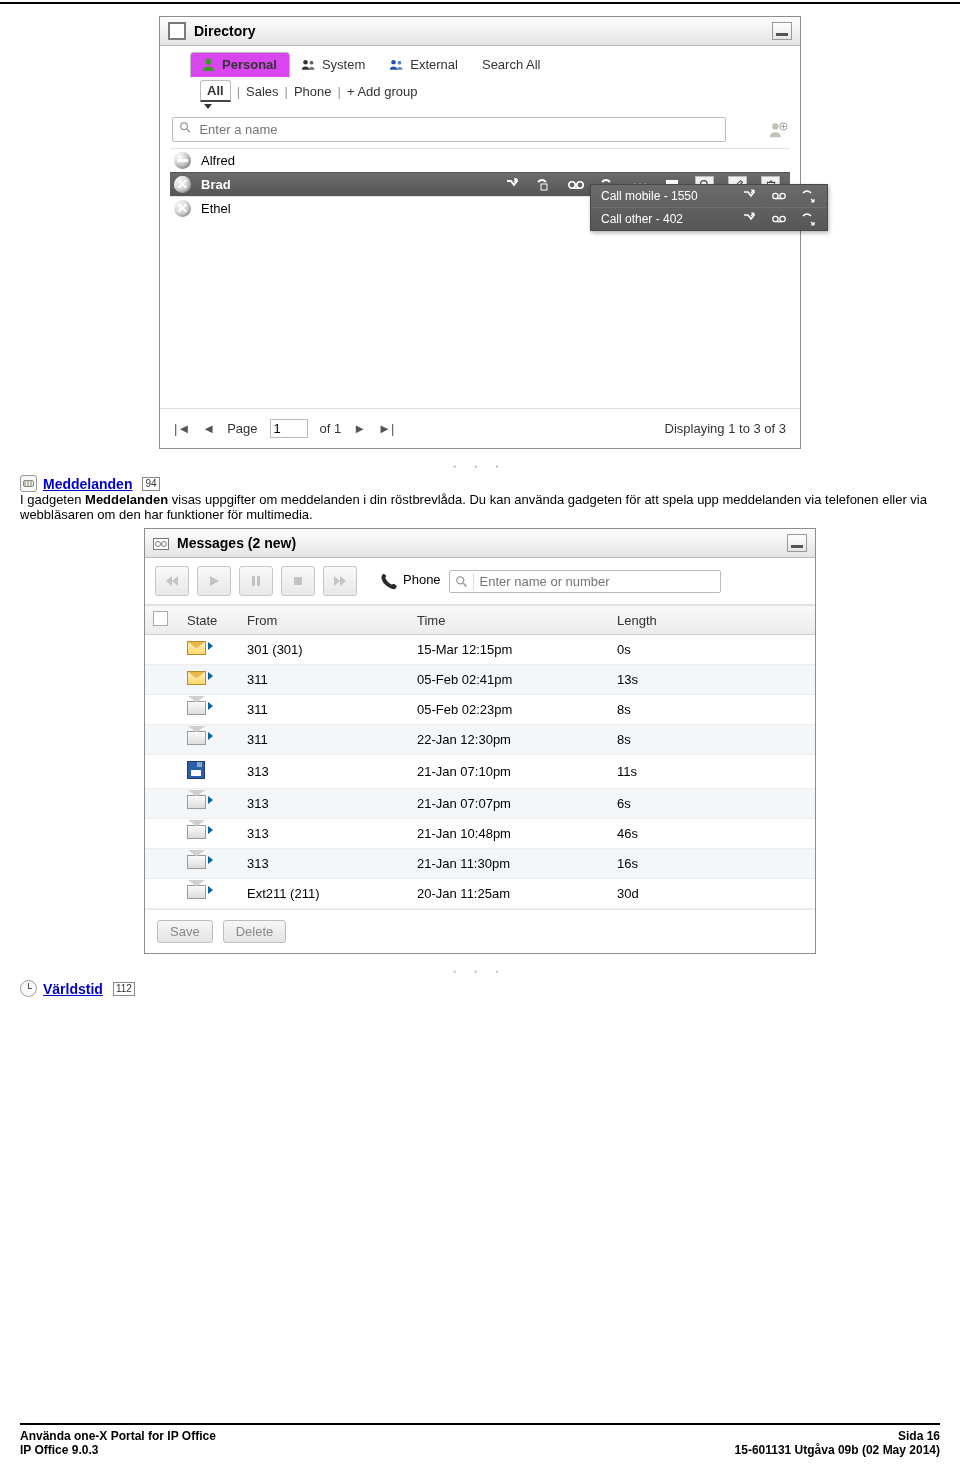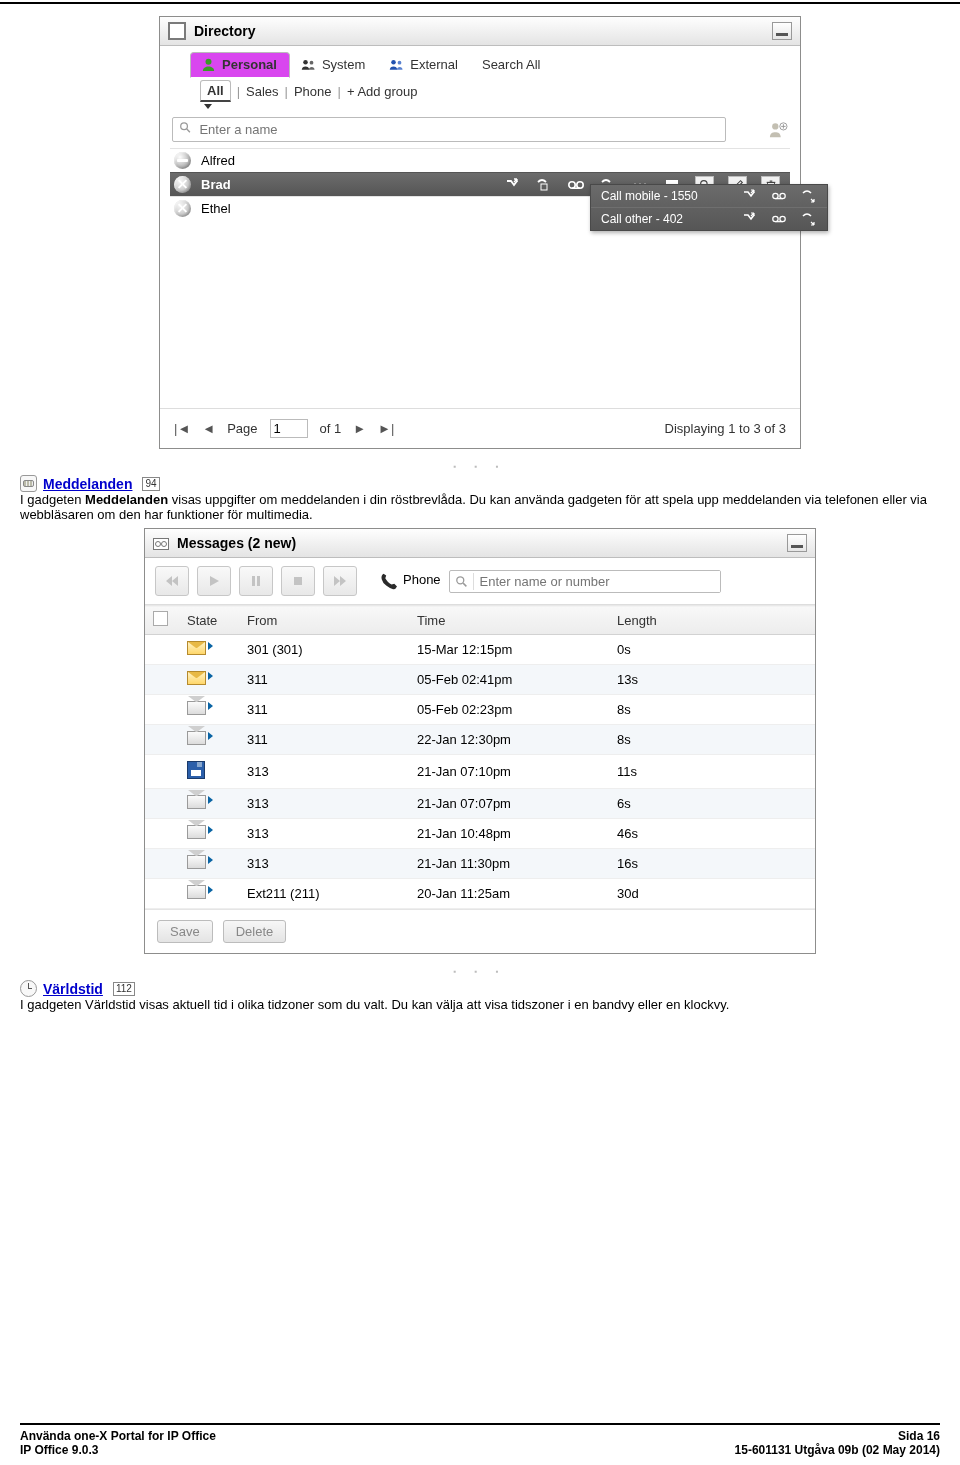--- a/index.html
+++ b/index.html
@@ -443,21 +443,20 @@
     <span class="fbtn">Delete</span>
   </div>
 </div>
 <div class="drag-handle">▪ ▪ ▪</div>
 
 <div class="link-row">
   <span class="tiny-ico clock"></span>
   <a class="link" href="#">Världstid</a>
   <span class="badge-sup">112</span>
 </div>
-<p class="para">I gadgeten Världstid visas aktuell tid i olika tidzoner som du valt. Du kan välja att visa tidszoner i en bandvy eller en klockvy.</p>
 
 <div class="page-footer">
   <div class="l">
     <div>Använda one-X Portal for IP Office</div>
     <div style="font-weight:bold">IP Office 9.0.3</div>
   </div>
   <div class="r">
     <div style="font-weight:bold">Sida 16</div>
     <div style="font-weight:bold">15-601131 Utgåva 09b (02 May 2014)</div>
   </div>

